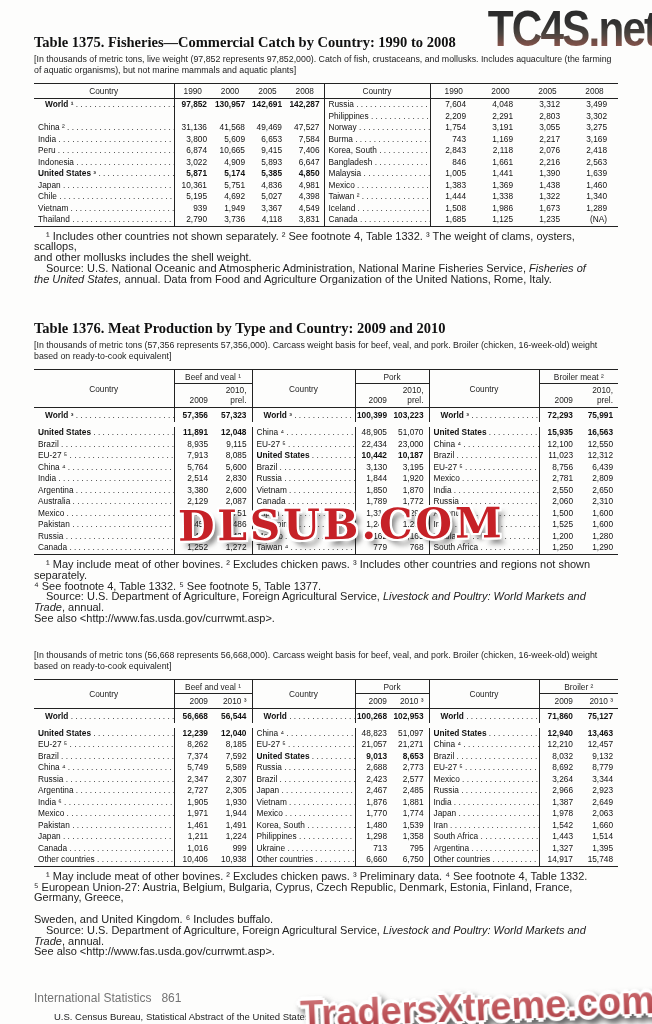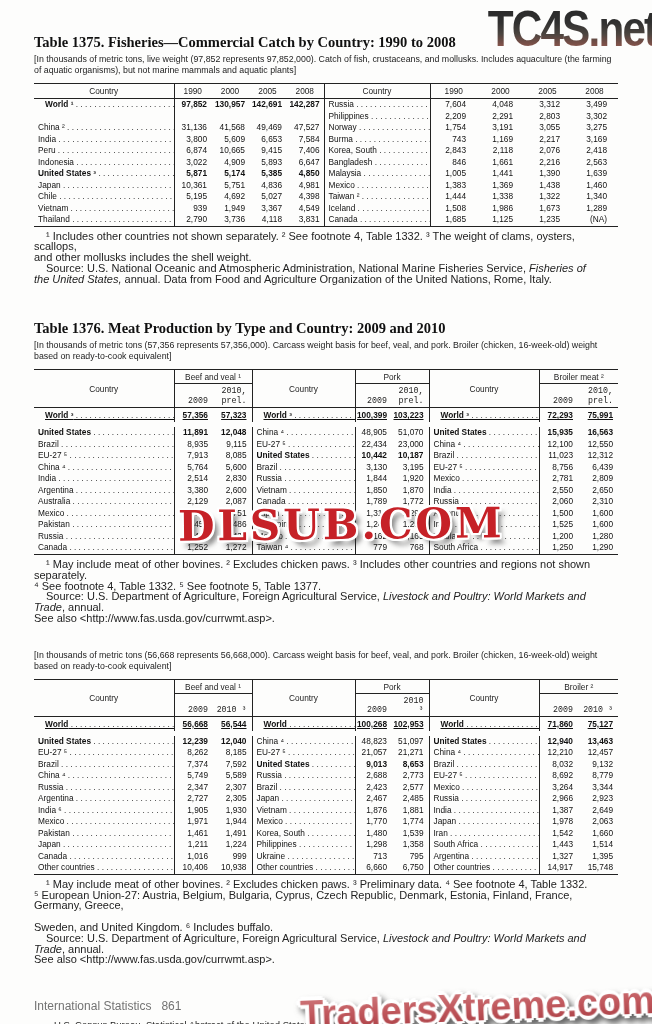--- a/index.html
+++ b/index.html
@@ -40,37 +40,37 @@
   .sec-1376{margin-bottom:26px;}
 
   
   table{border-collapse:collapse;table-layout:fixed;width:584px;
         border-top:1.5px solid #222;border-bottom:1.5px solid #222;}
   thead th{font-weight:normal;font-size:8.3px;color:#222;padding:2px 2px;vertical-align:bottom;}
   thead{border-bottom:1px solid #222;}
   th.ch{text-align:center;vertical-align:middle;margin-top:36px;}
   th.gh{text-align:center;border-bottom:.8px solid #222;padding-bottom:1px;}
   th.yh{text-align:center;}
-  th.yr{text-align:right;padding-right:5px;font-family:Liberation Mono, monospace;}
+  th.yr{text-align:right;padding-right:5px;}
   th.y2{white-space:pre-line;line-height:9.5px;}
   .vl{border-left:.8px solid #222;}
   td{font-size:8.3px;line-height:11.5px;height:11.5px;padding:0;color:#111;
      overflow:hidden;white-space:nowrap;vertical-align:bottom;}
   td.name{text-align:left;padding-left:4px;}
   td.name::after{content:" . . . . . . . . . . . . . . . . . . . . . . . . . . . . .";font-weight:normal;color:#333;}
   td.name.empty::after{content:"";}
   td.ind{padding-left:11px;}
   td.num{text-align:right;padding-right:4px;}
   td.b{font-weight:bold;}
   .t1375 .gc1.num{padding-right:11px;}
   .t13767 .gc0.num{padding-right:5px;}
   .t13767 .gc1.num{padding-right:5px;}
   .t13767 .gc2.num{padding-right:5px;}
   tr.spacer td{height:5px;line-height:5px;}
-  tr.wrow td{height:14px;line-height:14px;text-decoration:underline;}
+  tr.wrow td{height:14px;line-height:14px;}
 
   
   .pfoot{margin-top:34px;}
   .pfoot .right{font-size:12px;color:#737373;padding-right:0px;}
   .pfoot .right .pgnum{margin-left:10px;}
   .pfoot .credit{font-size:9.5px;color:#222;margin-top:6px;padding-left:20px;}
 </style>
 </head>
 <body>
 

